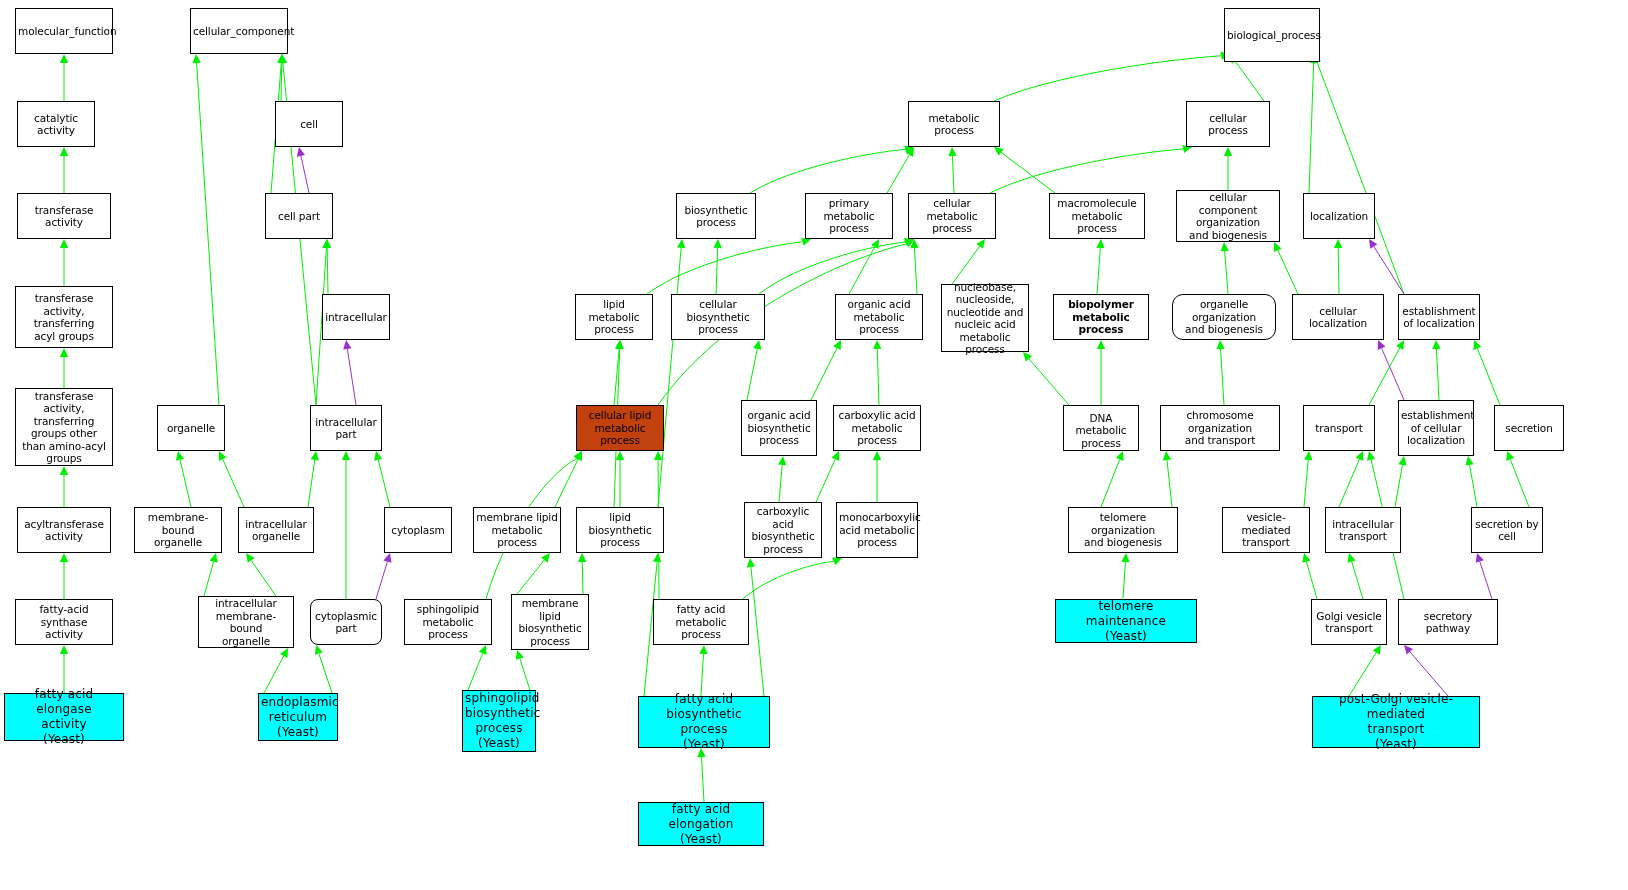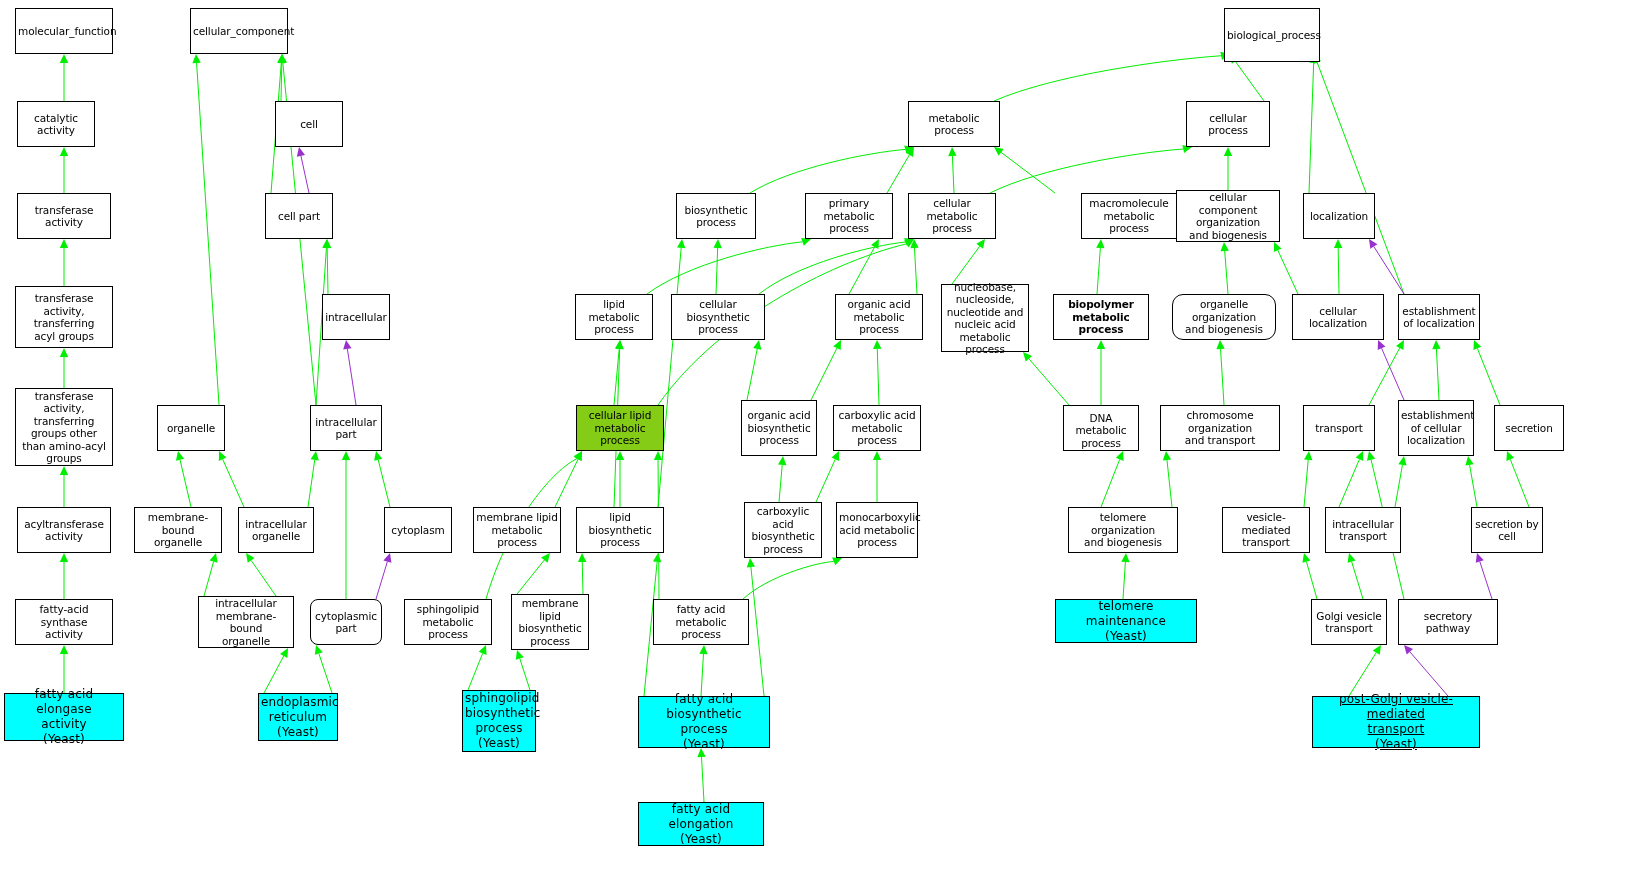--- a/index.html
+++ b/index.html
@@ -486,21 +486,21 @@
 process</span>
       </div>
       <div class="node" style="left: 805px; top: 193px; width: 88px; height: 46px; background: rgb(255, 255, 255); border-color: rgb(0, 0, 0);">
         <span class="lbl">primary metabolic
 process</span>
       </div>
       <div class="node" style="left: 908px; top: 193px; width: 88px; height: 46px; background: rgb(255, 255, 255); border-color: rgb(0, 0, 0);">
         <span class="lbl">cellular metabolic
 process</span>
       </div>
-      <div class="node" style="left: 1049px; top: 193px; width: 96px; height: 46px; background: rgb(255, 255, 255); border-color: rgb(0, 0, 0); margin-left: 32px;">
+      <div class="node" style="left: 1049px; top: 193px; width: 96px; height: 46px; background: rgb(255, 255, 255); border-color: rgb(0, 0, 0);">
         <span class="lbl">macromolecule
 metabolic process</span>
       </div>
       <div class="node" style="left: 1176px; top: 190px; width: 104px; height: 52px; background: rgb(255, 255, 255); border-color: rgb(0, 0, 0);">
         <span class="lbl">cellular component
 organization
 and biogenesis</span>
       </div>
       <div class="node" style="left: 1303px; top: 193px; width: 72px; height: 46px; background: rgb(255, 255, 255); border-color: rgb(0, 0, 0);">
         <span class="lbl">localization</span>
@@ -532,21 +532,21 @@
         <span class="lbl">organelle organization
 and biogenesis</span>
       </div>
       <div class="node" style="left: 1292px; top: 294px; width: 92px; height: 46px; background: rgb(255, 255, 255); border-color: rgb(0, 0, 0);">
         <span class="lbl">cellular localization</span>
       </div>
       <div class="node" style="left: 1398px; top: 294px; width: 82px; height: 46px; background: rgb(255, 255, 255); border-color: rgb(0, 0, 0);">
         <span class="lbl">establishment
 of localization</span>
       </div>
-      <div class="node" style="left: 576px; top: 405px; width: 88px; height: 46px; background: #84cc16; border-color: rgb(0, 0, 0);">
+      <div class="node" style="left: 576px; top: 405px; width: 88px; height: 46px; background: #c2410c; border-color: rgb(0, 0, 0);">
         <span class="lbl">cellular lipid
 metabolic process</span>
       </div>
       <div class="node" style="left: 741px; top: 400px; width: 76px; height: 56px; background: rgb(255, 255, 255); border-color: rgb(0, 0, 0);">
         <span class="lbl">organic acid
 biosynthetic
 process</span>
       </div>
       <div class="node" style="left: 833px; top: 405px; width: 88px; height: 46px; background: rgb(255, 255, 255); border-color: rgb(0, 0, 0);">
         <span class="lbl">carboxylic acid
@@ -633,21 +633,21 @@
       </div>
       <div class="node leaf" style="left: 638px; top: 696px; width: 132px; height: 52px; background: rgb(0, 255, 255); border-color: rgb(0, 0, 0);">
         <span class="lbl">fatty acid biosynthetic
 process
 (Yeast)</span>
       </div>
       <div class="node leaf" style="left: 1055px; top: 599px; width: 142px; height: 44px; background: rgb(0, 255, 255); border-color: rgb(0, 0, 0);">
         <span class="lbl">telomere maintenance
 (Yeast)</span>
       </div>
-      <div class="node leaf" style="left: 1312px; top: 696px; width: 168px; height: 52px; background: rgb(0, 255, 255); border-color: rgb(0, 0, 0); text-decoration: underline;">
+      <div class="node leaf" style="left: 1312px; top: 696px; width: 168px; height: 52px; background: rgb(0, 255, 255); border-color: rgb(0, 0, 0);">
         <span class="lbl">post-Golgi vesicle-mediated
 transport
 (Yeast)</span>
       </div>
       <div class="node leaf" style="left: 638px; top: 802px; width: 126px; height: 44px; background: rgb(0, 255, 255); border-color: rgb(0, 0, 0);">
         <span class="lbl">fatty acid elongation
 (Yeast)</span>
       </div>
     </div>
 </div>

